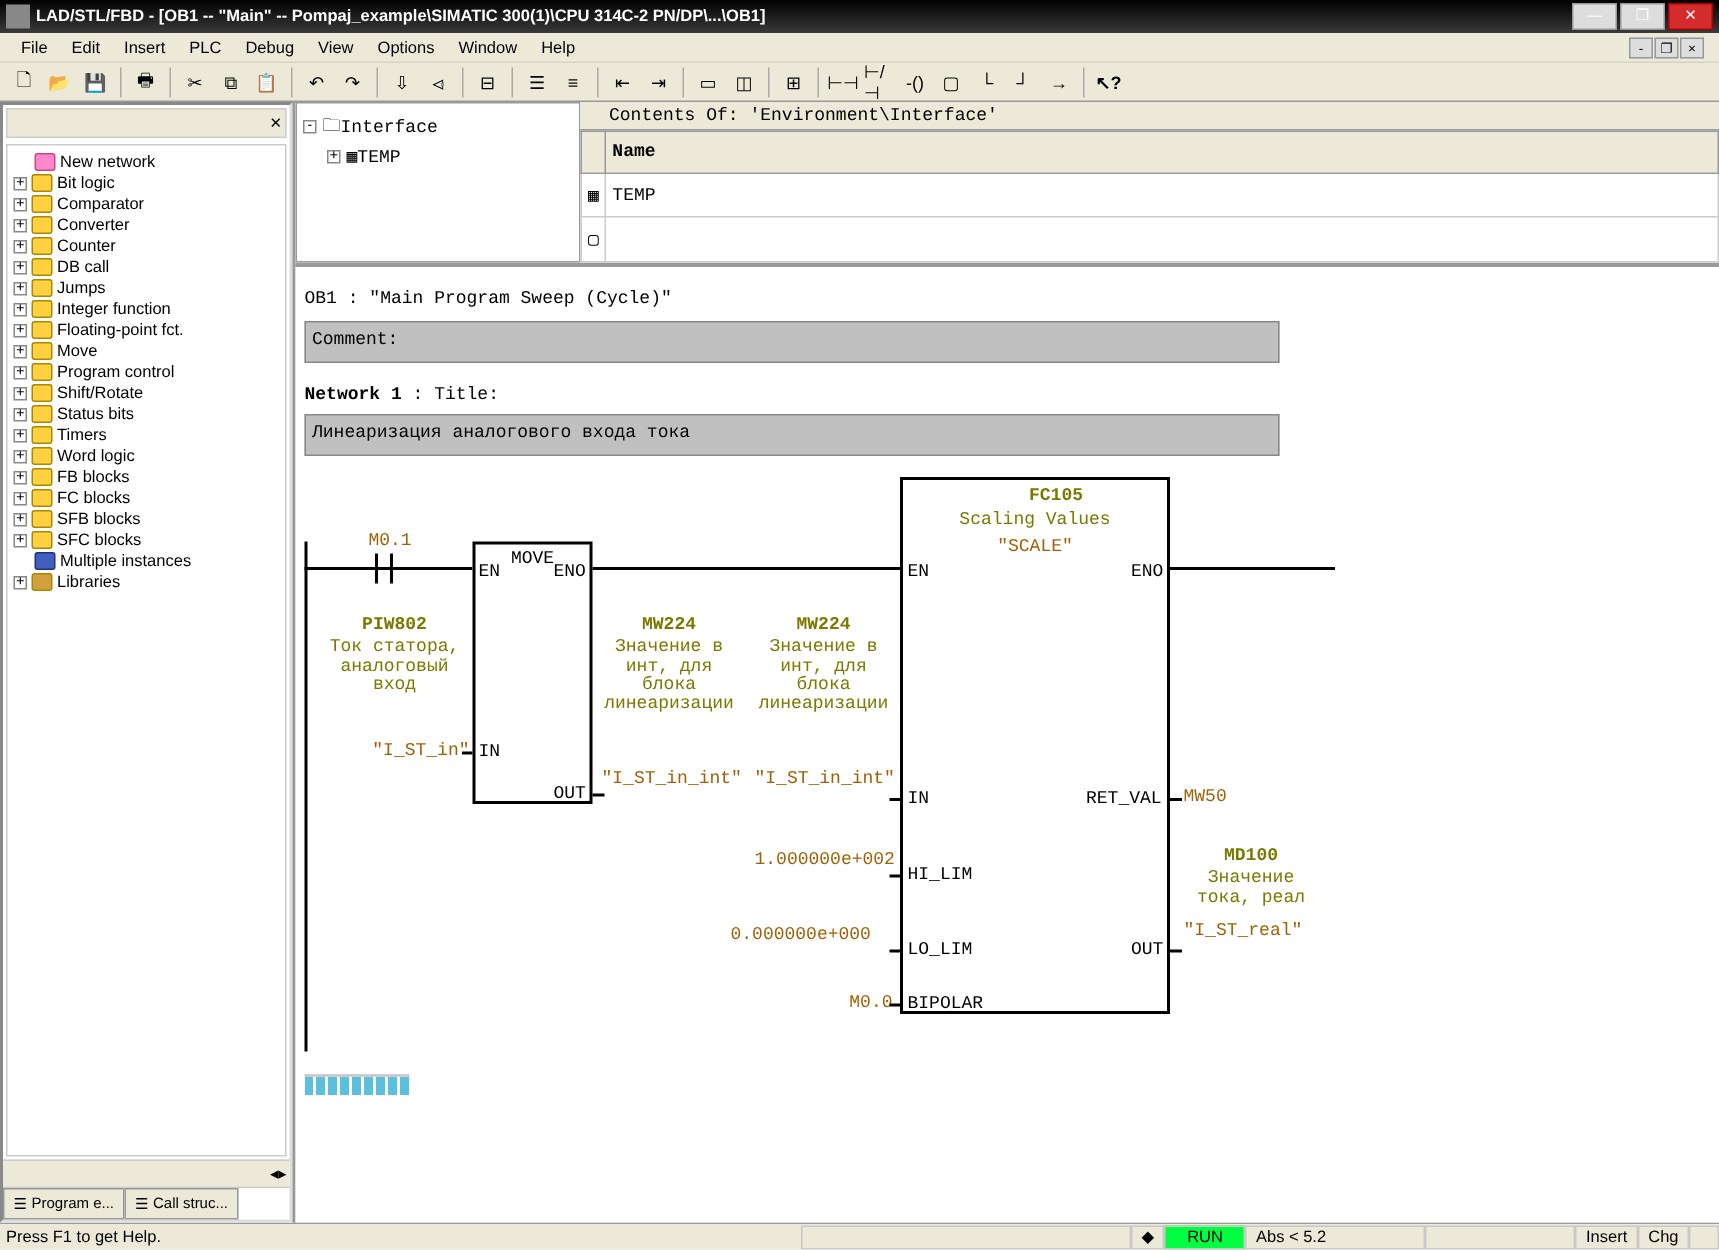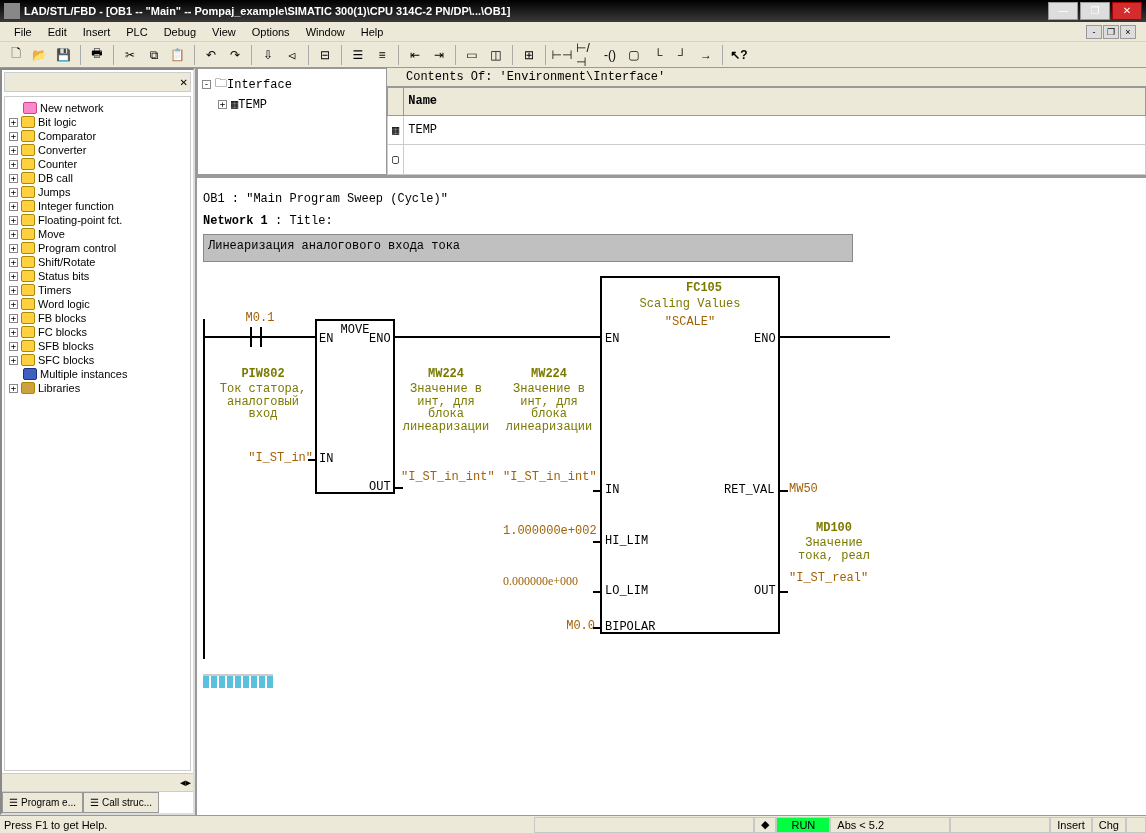--- a/index.html
+++ b/index.html
@@ -307,20 +307,23 @@
         </tbody>
           </table>
       </div>
     </div>
 
     <div class="ladder-area">
       <div class="ob-title">
         <span>OB1 : </span>
         <span>"Main Program Sweep (Cycle)"</span>
       </div>
+      <div class="comment-box">
+        <span>Comment:</span>
+      </div>
       <div class="nw-header">
         <b>Network 1</b>
         <span> : </span>
         <span>Title:</span>
       </div>
       <div class="nw-comment">
         <span>Линеаризация аналогового входа тока</span>
       </div>
 
       <div class="ladder">
@@ -367,21 +370,21 @@
         <div class="hwire" style="left:192px;top:211px;width:8px;"></div>
 
         <div class="lbl g" style="left:300px;top:92px;width:92px;font-weight:bold;">MW224</div>
         <div class="lbl g" style="left:300px;top:107px;width:92px;">Значение в инт, для блока линеаризации</div>
         <div class="lbl" style="left:300px;top:195px;width:92px;text-align:right;">"I_ST_in_int"</div>
         <div class="hwire" style="left:390px;top:214px;width:7px;"></div>
 
         <div class="lbl" style="left:300px;top:249px;width:92px;text-align:center;">1.000000e+002</div>
         <div class="hwire" style="left:390px;top:265px;width:7px;"></div>
 
-        <div class="lbl" style="left:300px;top:299px;width:92px;text-align:left;font-family:Liberation Serif, serif;">0.000000e+000</div>
+        <div class="lbl" style="left:284px;top:299px;width:92px;text-align:left;">0.000000e+000</div>
         <div class="hwire" style="left:390px;top:315px;width:7px;"></div>
 
         <div class="lbl" style="left:340px;top:344px;width:52px;text-align:right;">M0.0</div>
         <div class="hwire" style="left:390px;top:351px;width:7px;"></div>
 
         <div class="hwire" style="left:577px;top:214px;width:8px;"></div>
         <div class="lbl" style="left:586px;top:207px;width:50px;text-align:left;">MW50</div>
 
         <div class="hwire" style="left:577px;top:315px;width:8px;"></div>
         <div class="lbl g" style="left:586px;top:246px;width:90px;font-weight:bold;">MD100</div>

